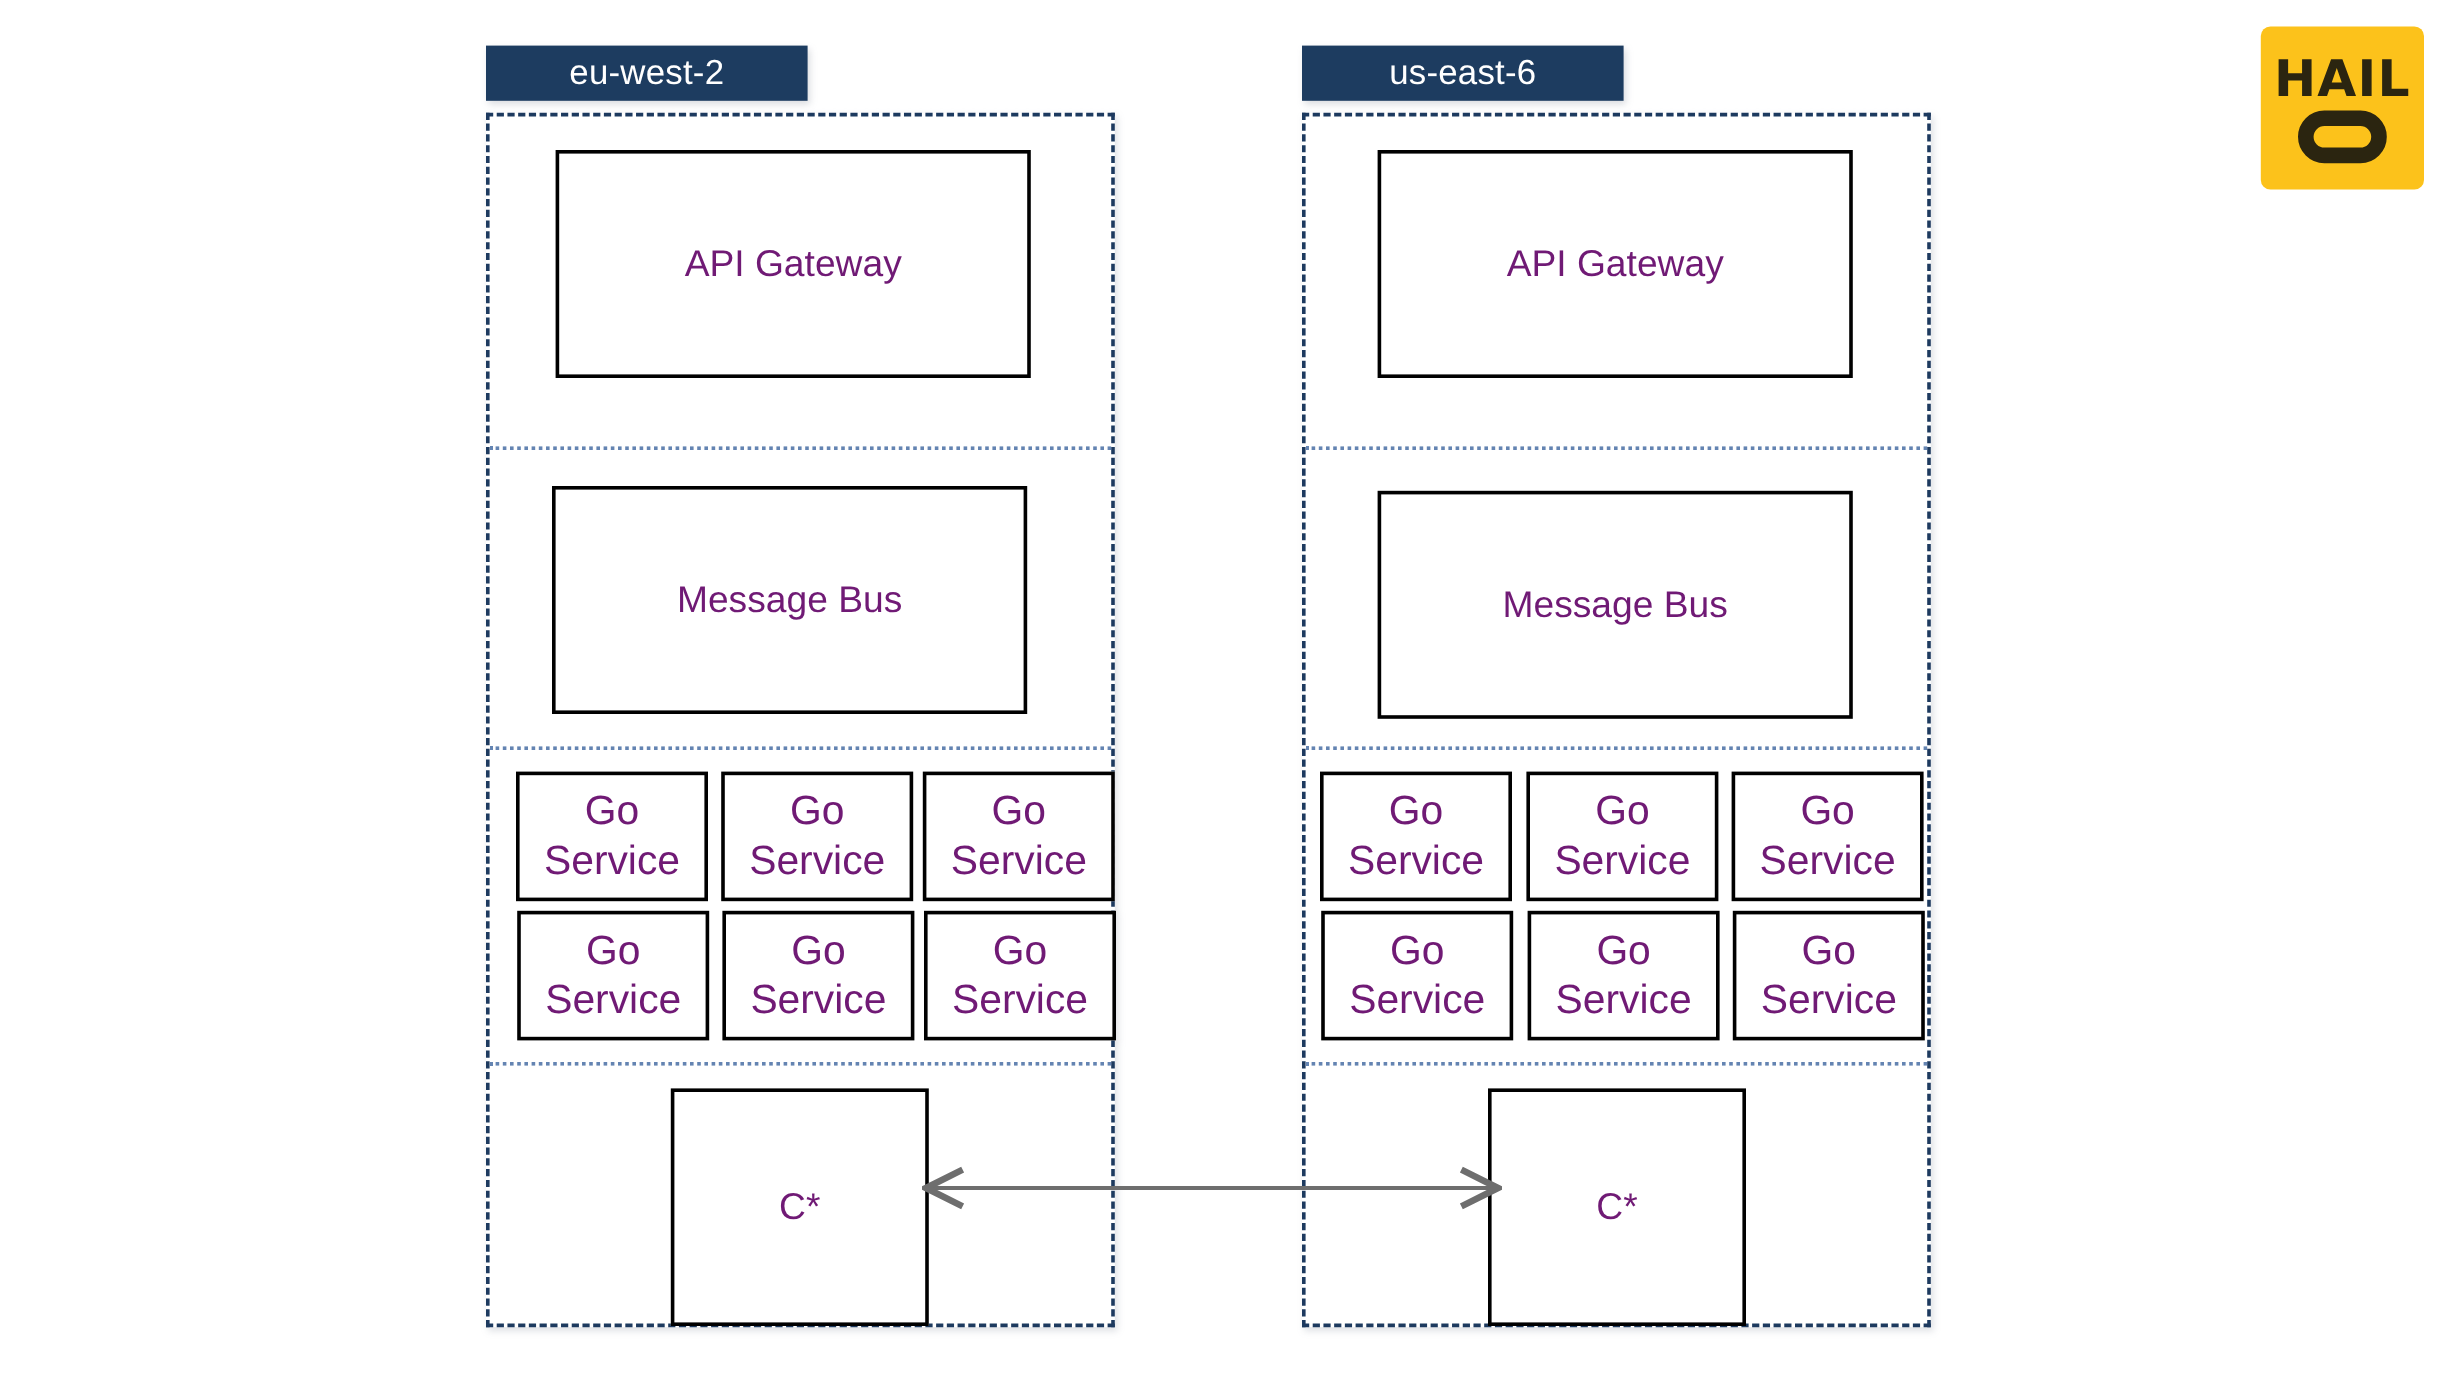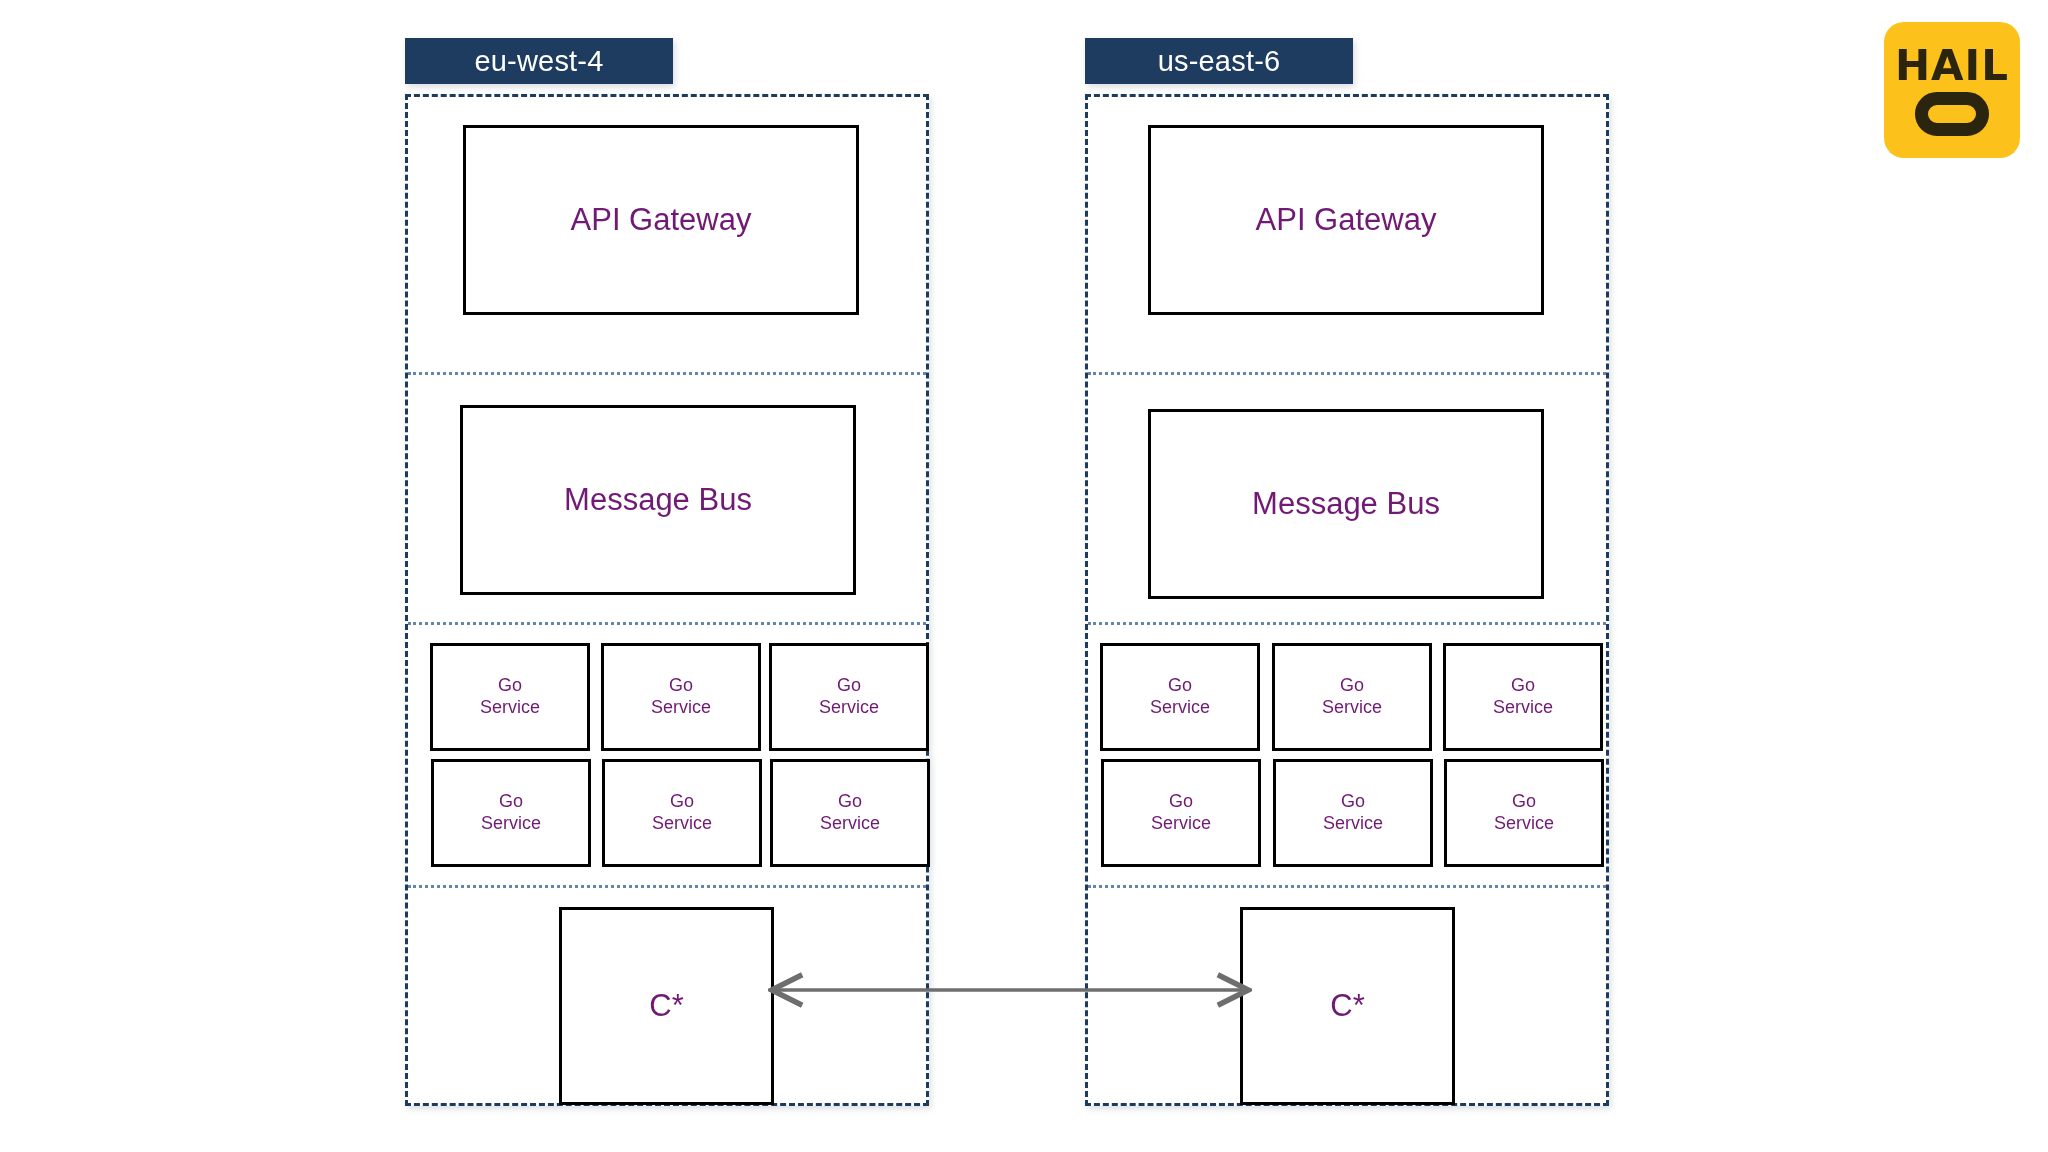--- a/index.html
+++ b/index.html
@@ -52,35 +52,35 @@
     border: 3px solid #000000;
     background: #ffffff;
     display: flex;
     align-items: center;
     justify-content: center;
     text-align: center;
     color: #701a75;
     line-height: 1.22;
   }
   .node-wide { font-size: 31px; }
-  .node-svc  { font-size: 18px; }
+  .node-svc  { font-size: 34px; }
   .node-db   { font-size: 31px; }
 
   .svc-label { white-space: pre-line; }
 
   
   .link-arrow {
     position: absolute;
     pointer-events: none;
   }
 
   
   .hail-logo {
     position: absolute;
-    border-radius: 20px;
+    border-radius: 8px;
     background: #fcc21b;
     display: flex;
     flex-direction: column;
     align-items: center;
     justify-content: center;
   }
   .hail-word {
     color: #2b2510;
     font-weight: bold;
     font-size: 42px;
@@ -95,21 +95,21 @@
     border-radius: 22px;
     border: 13px solid #2b2510;
     box-sizing: border-box;
     background: #fcc21b;
   }
 </style>
 </head>
 <body>
 
 <div class="region-header" style="left:405px; top:38px; width:268px; height:46px;">
-  <span>eu-west-4</span>
+  <span>eu-west-2</span>
 </div>
 
 <div class="region" style="left:405px; top:94px; width:524px; height:1012px;">
 
   <div class="lane-divider" style="top:275px;"></div>
   <div class="lane-divider" style="top:525px;"></div>
   <div class="lane-divider" style="top:788px;"></div>
 
   <div class="node node-wide" style="left:55px; top:28px; width:396px; height:190px;">
     <span>API Gateway</span>

